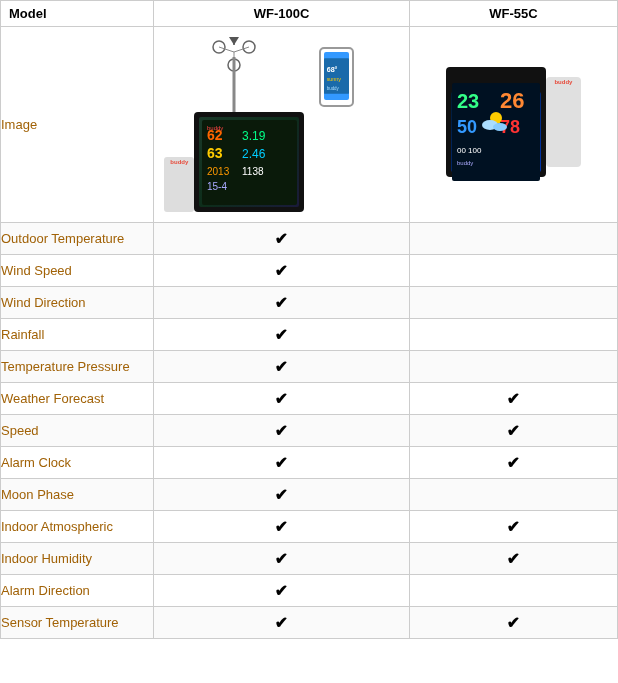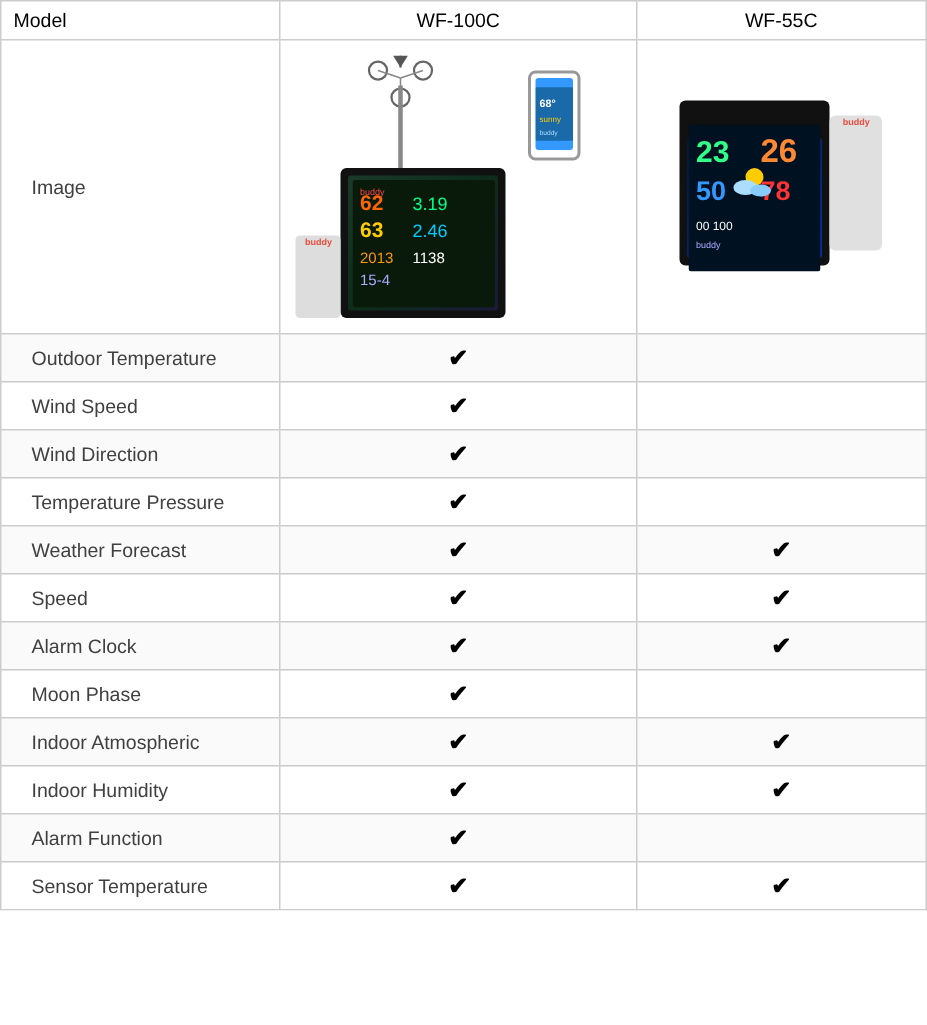--- a/index.html
+++ b/index.html
@@ -12,31 +12,31 @@
     table {
       width: 618px;
       border-collapse: collapse;
     }
     th, td {
       border: 1px solid #ccc;
       padding: 5px 8px;
       vertical-align: middle;
     }
     th {
-      font-weight: normal;
+      font-weight: bold;
       text-align: center;
       background: #fff;
     }
     th.col-model {
       text-align: left;
     }
     td.feature-name {
       font-size: 13px;
-      color: #404040;
-      padding: 4px 20px;
+      color: #a16207;
+      padding: 4px 0;
     }
     td.check-cell {
       text-align: center;
       font-size: 18px;
       color: #000;
     }
     td.value-cell {
       text-align: center;
       font-size: 13px;
     }
@@ -281,20 +281,25 @@
         <td class="feature-name">Wind Speed</td>
         <td class="check-cell"><span class="checkmark"></span></td>
         <td class="value-cell"></td>
       </tr>
       <tr>
         <td class="feature-name">Wind Direction</td>
         <td class="check-cell"><span class="checkmark"></span></td>
         <td class="value-cell"></td>
       </tr>
       <tr>
+        <td class="feature-name">Rainfall</td>
+        <td class="check-cell"><span class="checkmark"></span></td>
+        <td class="value-cell"></td>
+      </tr>
+      <tr>
         <td class="feature-name">Temperature Pressure</td>
         <td class="check-cell"><span class="checkmark"></span></td>
         <td class="value-cell"></td>
       </tr>
       <tr>
         <td class="feature-name">Weather Forecast</td>
         <td class="check-cell"><span class="checkmark"></span></td>
         <td class="check-cell"><span class="checkmark"></span></td>
       </tr>
       <tr>
@@ -316,21 +321,21 @@
         <td class="feature-name">Indoor Atmospheric</td>
         <td class="check-cell"><span class="checkmark"></span></td>
         <td class="check-cell"><span class="checkmark"></span></td>
       </tr>
       <tr>
         <td class="feature-name">Indoor Humidity</td>
         <td class="check-cell"><span class="checkmark"></span></td>
         <td class="check-cell"><span class="checkmark"></span></td>
       </tr>
       <tr>
-        <td class="feature-name">Alarm Function</td>
+        <td class="feature-name">Alarm Direction</td>
         <td class="check-cell"><span class="checkmark"></span></td>
         <td class="value-cell"></td>
       </tr>
       <tr>
         <td class="feature-name">Sensor Temperature</td>
         <td class="check-cell"><span class="checkmark"></span></td>
         <td class="check-cell"><span class="checkmark"></span></td>
       </tr>
     </tbody>
 </table>

